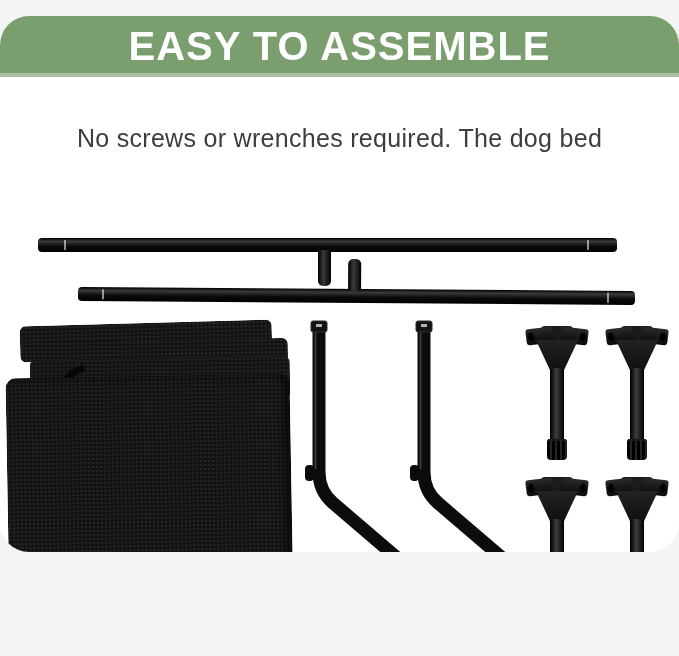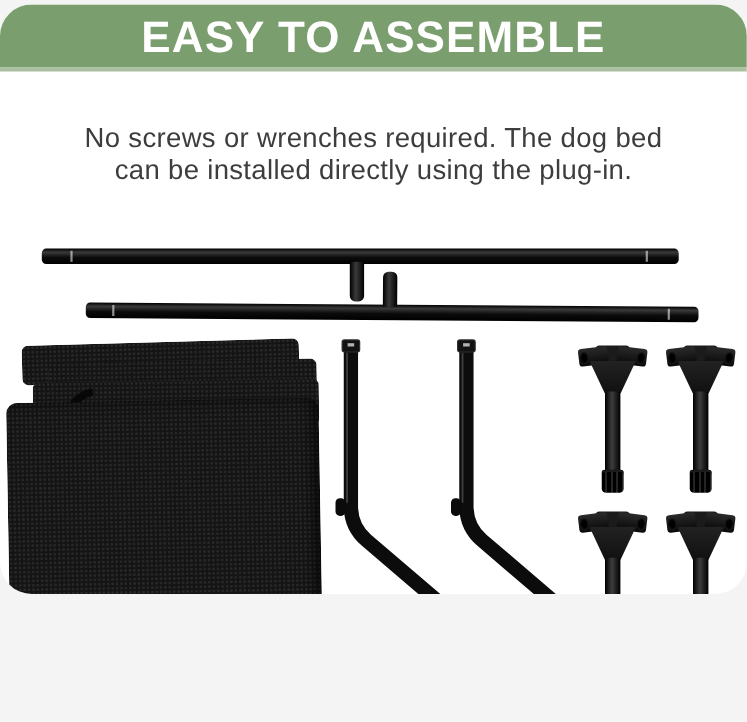--- a/index.html
+++ b/index.html
@@ -1,21 +1,21 @@
 <!DOCTYPE html>
 <html style="--banner-bg: #7a9e6d; --banner-underline: #a9c0a0; --banner-text: #ffffff; --desc-text: #3d3d3d; --part-black: #0d0d0d; --page-bg: #ffffff;"><head>
 <meta charset="utf-8">
 <style>
   :root{
     --banner-bg:#7a9e6d; --banner-underline:#a9c0a0; --banner-text:#ffffff;
     --desc-text:#3d3d3d; --part-black:#0d0d0d; --page-bg:#ffffff;
   }
   html,body{margin:0;padding:0;background:#f4f4f4;}
   .canvas{
-    position:relative;width:679px;height:536px;margin:4px auto;
+    position:relative;width:679px;height:536px;margin:16px auto;
     background:var(--page-bg,#fff);overflow:hidden;
     font-family:"Liberation Sans",sans-serif;
     border-radius:29px;
   }
   
   .banner{
     position:absolute;left:0;top:0;width:100%;height:57px;
     background:var(--banner-bg);display:flex;align-items:center;justify-content:center;
   }
   .banner h1{
@@ -108,21 +108,20 @@
 
 <div class="canvas">
 
   <header class="banner">
     <h1>EASY TO ASSEMBLE</h1>
   </header>
   <div class="banner-underline"></div>
 
   <div class="desc">
     <span>No screws or wrenches required. The dog bed</span><br>
-    <span>can be installed directly using the plug-in.</span>
   </div>
 
   <div class="rail" style="left:38px;top:222px;width:579px;">
     <i class="notch" style="left:26px"></i>
     <i class="notch" style="right:28px"></i>
     <i class="stub stub-down" style="left:280px"></i>
   </div>
 
   <div class="rail" style="left:78px;top:273px;width:557px;transform:rotate(.4deg)">
     <i class="notch" style="left:24px"></i>

